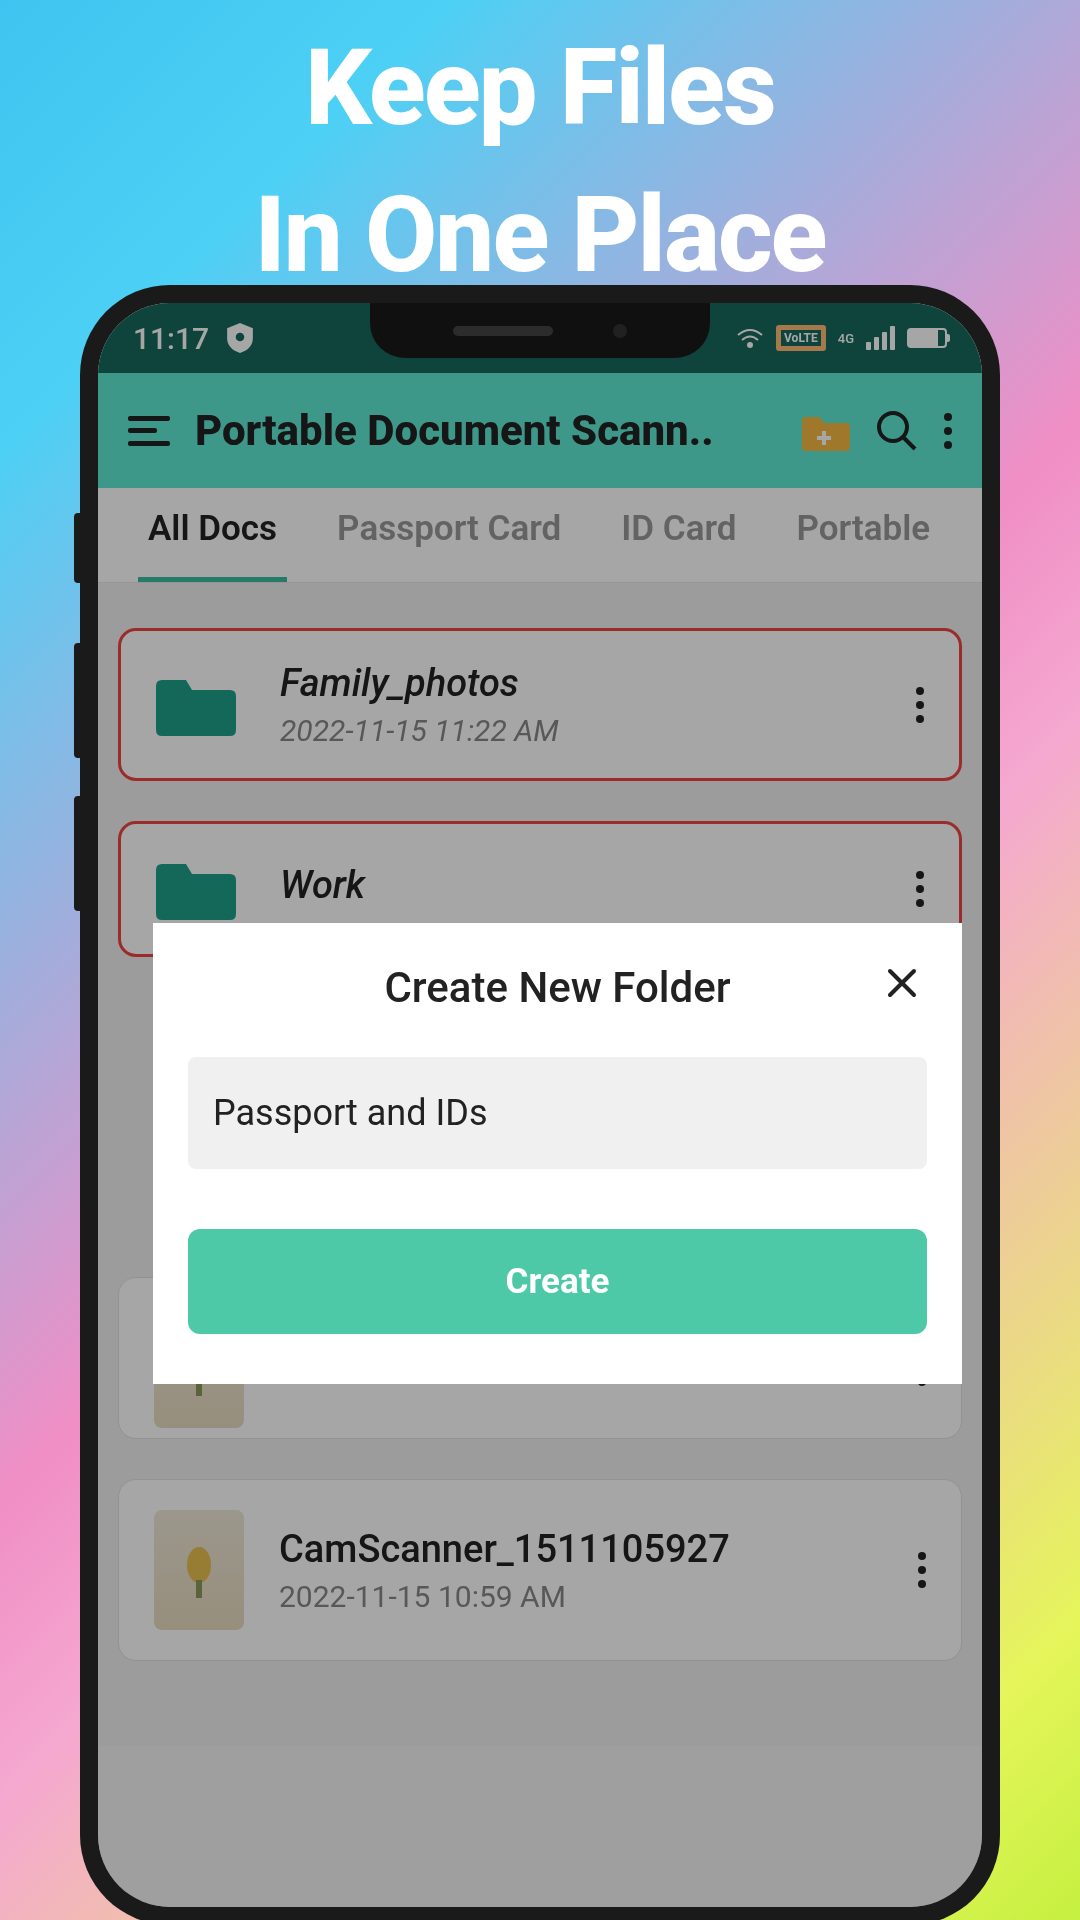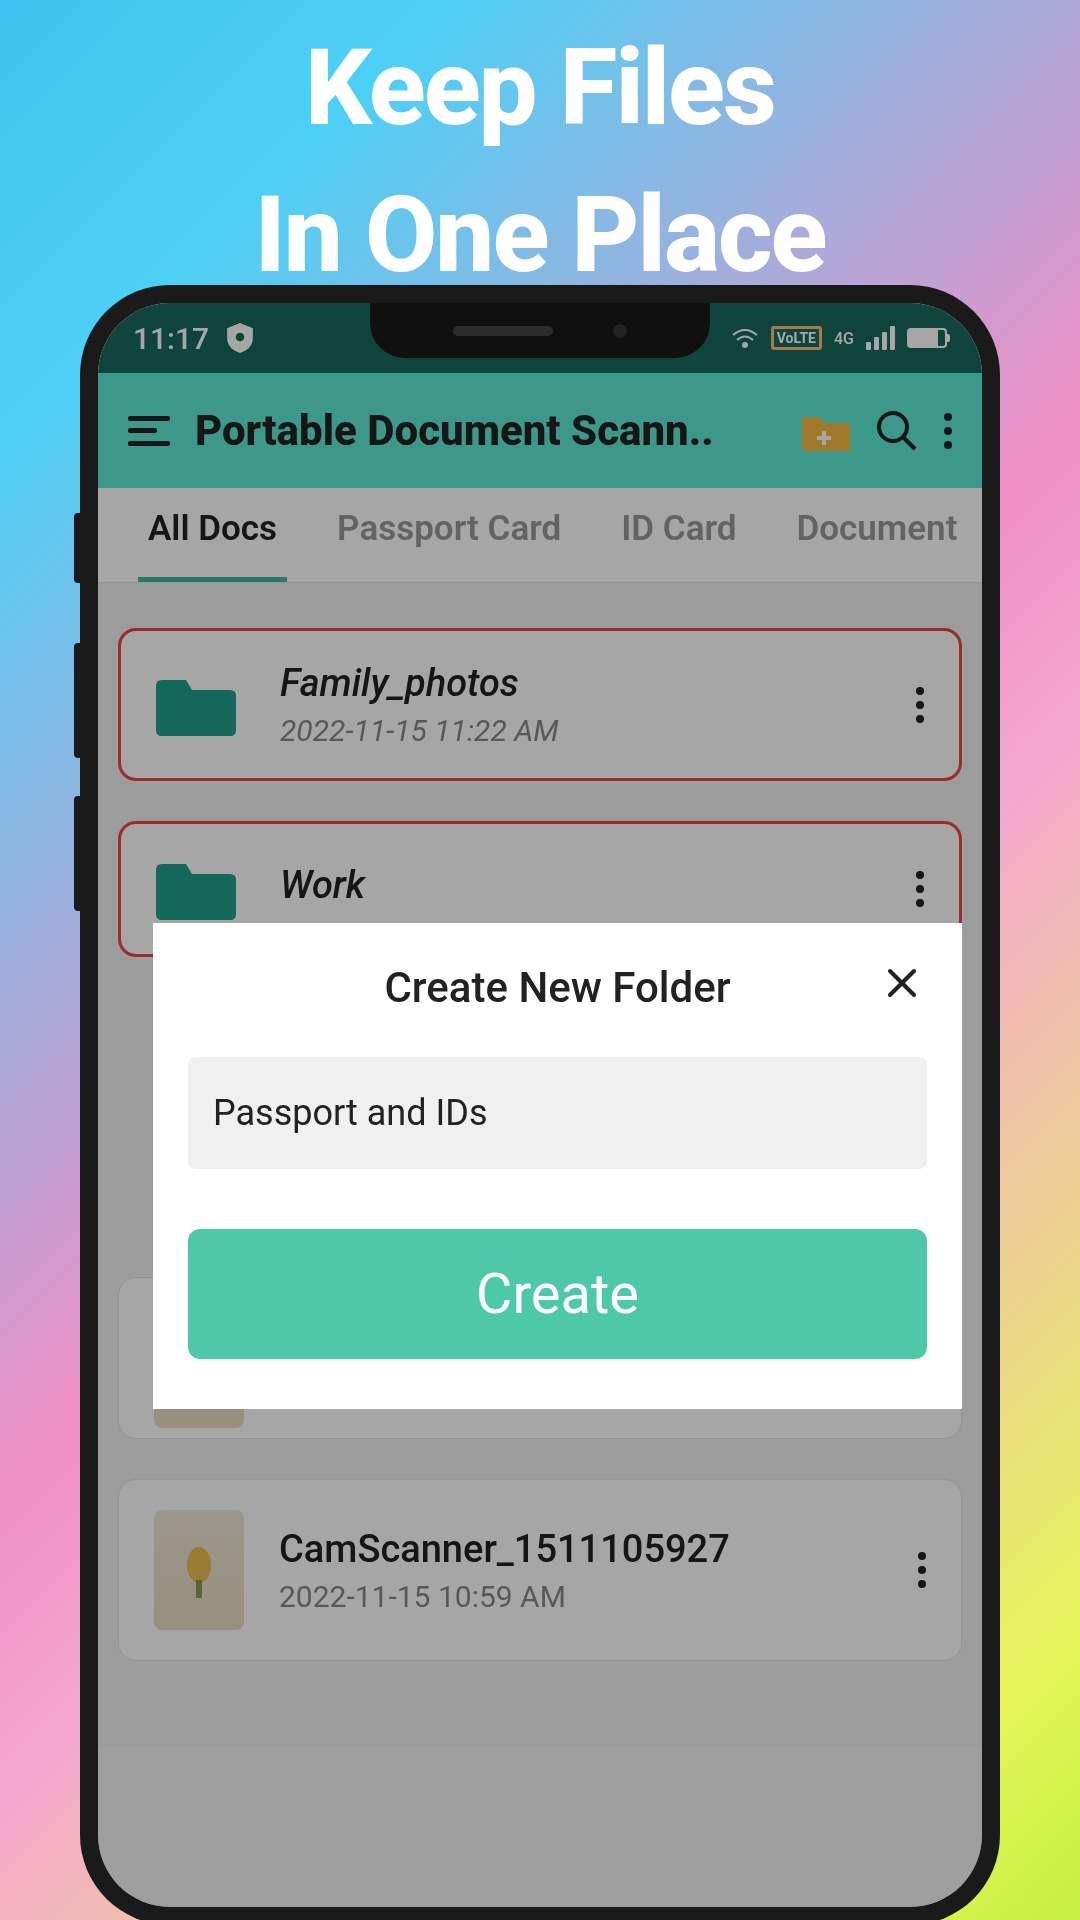--- a/index.html
+++ b/index.html
@@ -316,22 +316,22 @@
       margin-bottom: 60px;
     }
     
     .create-btn {
       width: 100%;
       background: #4ec9a7;
       color: white;
       border: none;
       border-radius: 12px;
       padding: 32px;
-      font-size: 56px;
-      font-weight: 400;
+      font-size: 35px;
+      font-weight: 700;
       cursor: pointer;
     }
     
     .side-buttons {
       position: absolute;
       left: -6px;
       top: 228px;
     }
     
     .side-btn {
@@ -384,22 +384,22 @@
       border-radius: 0 2px 2px 0;
     }
     
     .battery-fill {
       width: 80%;
       height: 100%;
       background: white;
     }
     
     .volte-badge {
-      font-size: 14px;
-      border: 3px solid #fdba74;
+      font-size: 12px;
+      border: 5px solid #fdba74;
       padding: 1px 3px;
       border-radius: 3px;
       font-weight: bold;
     }
   </style>
 </head>
 <body>
 
 <div class="promo-text">
   <div>Keep Files</div>
@@ -427,21 +427,21 @@
           <circle cx="12" cy="13" r="4" fill="#16695b"></circle>
         </svg>
       </div>
       <div class="status-right">
         <svg width="28" height="22" viewBox="0 0 28 22" fill="none" stroke="white" stroke-width="2">
           <path d="M2 8 Q14 -2 26 8"></path>
           <path d="M6 13 Q14 6 22 13"></path>
           <circle cx="14" cy="18" r="2" fill="white"></circle>
         </svg>
         <span class="volte-badge">VoLTE</span>
-        <span style="font-size:16px;">4G</span>
+        <span style="font-size:13px;">4G</span>
         <div class="signal-bars">
           <span style="height:8px;"></span>
           <span style="height:13px;"></span>
           <span style="height:18px;"></span>
           <span style="height:24px;"></span>
         </div>
         <div class="battery">
           <div class="battery-fill"></div>
         </div>
       </div>
@@ -469,21 +469,21 @@
             <span></span>
             <span></span>
         </div>
       </div>
     </div>
 
     <div class="tabs">
       <div class="tab active">All Docs</div>
       <div class="tab">Passport Card</div>
       <div class="tab">ID Card</div>
-      <div class="tab">Document</div>
+      <div class="tab">Portable</div>
     </div>
 
     <div class="content-area">
       <div class="folder-card">
         <svg class="folder-icon-container" viewBox="0 0 80 70" fill="#1fa08a">
           <path d="M6 10 L30 10 L36 20 L74 20 Q80 20 80 26 L80 60 Q80 66 74 66 L6 66 Q0 66 0 60 L0 16 Q0 10 6 10 Z"></path>
         </svg>
         <div class="folder-info">
           <div class="folder-name">Family_photos</div>
           <div class="folder-date">2022-11-15  11:22 AM</div>

